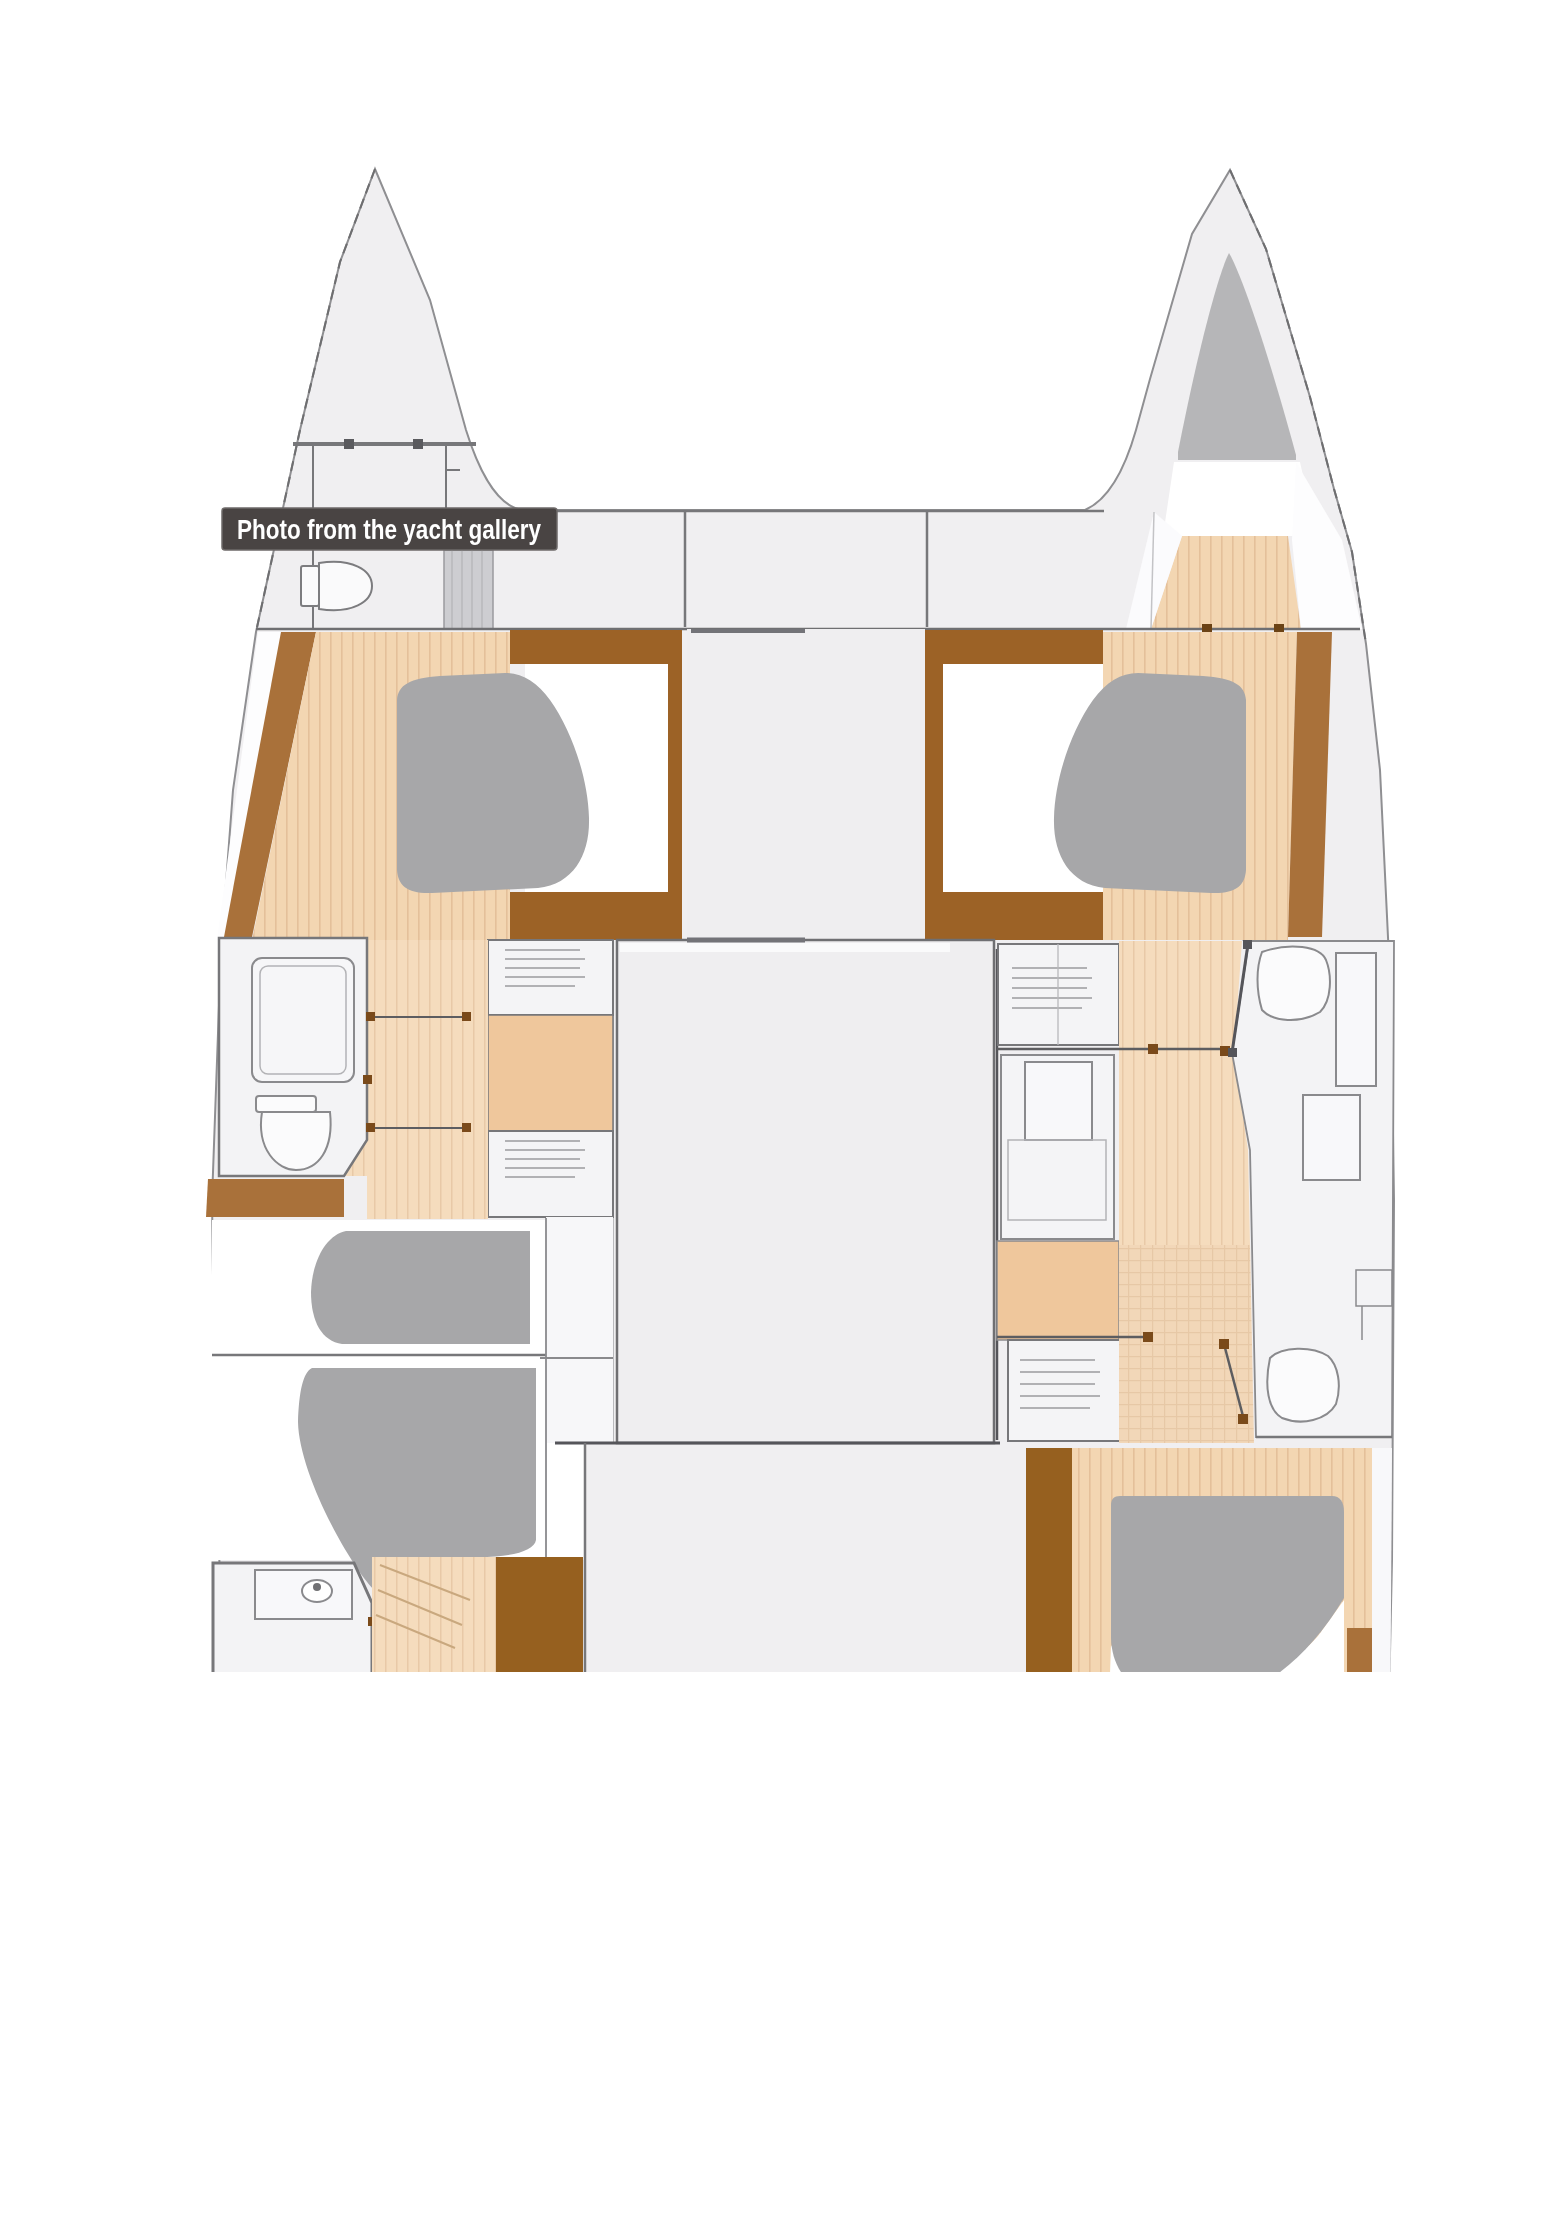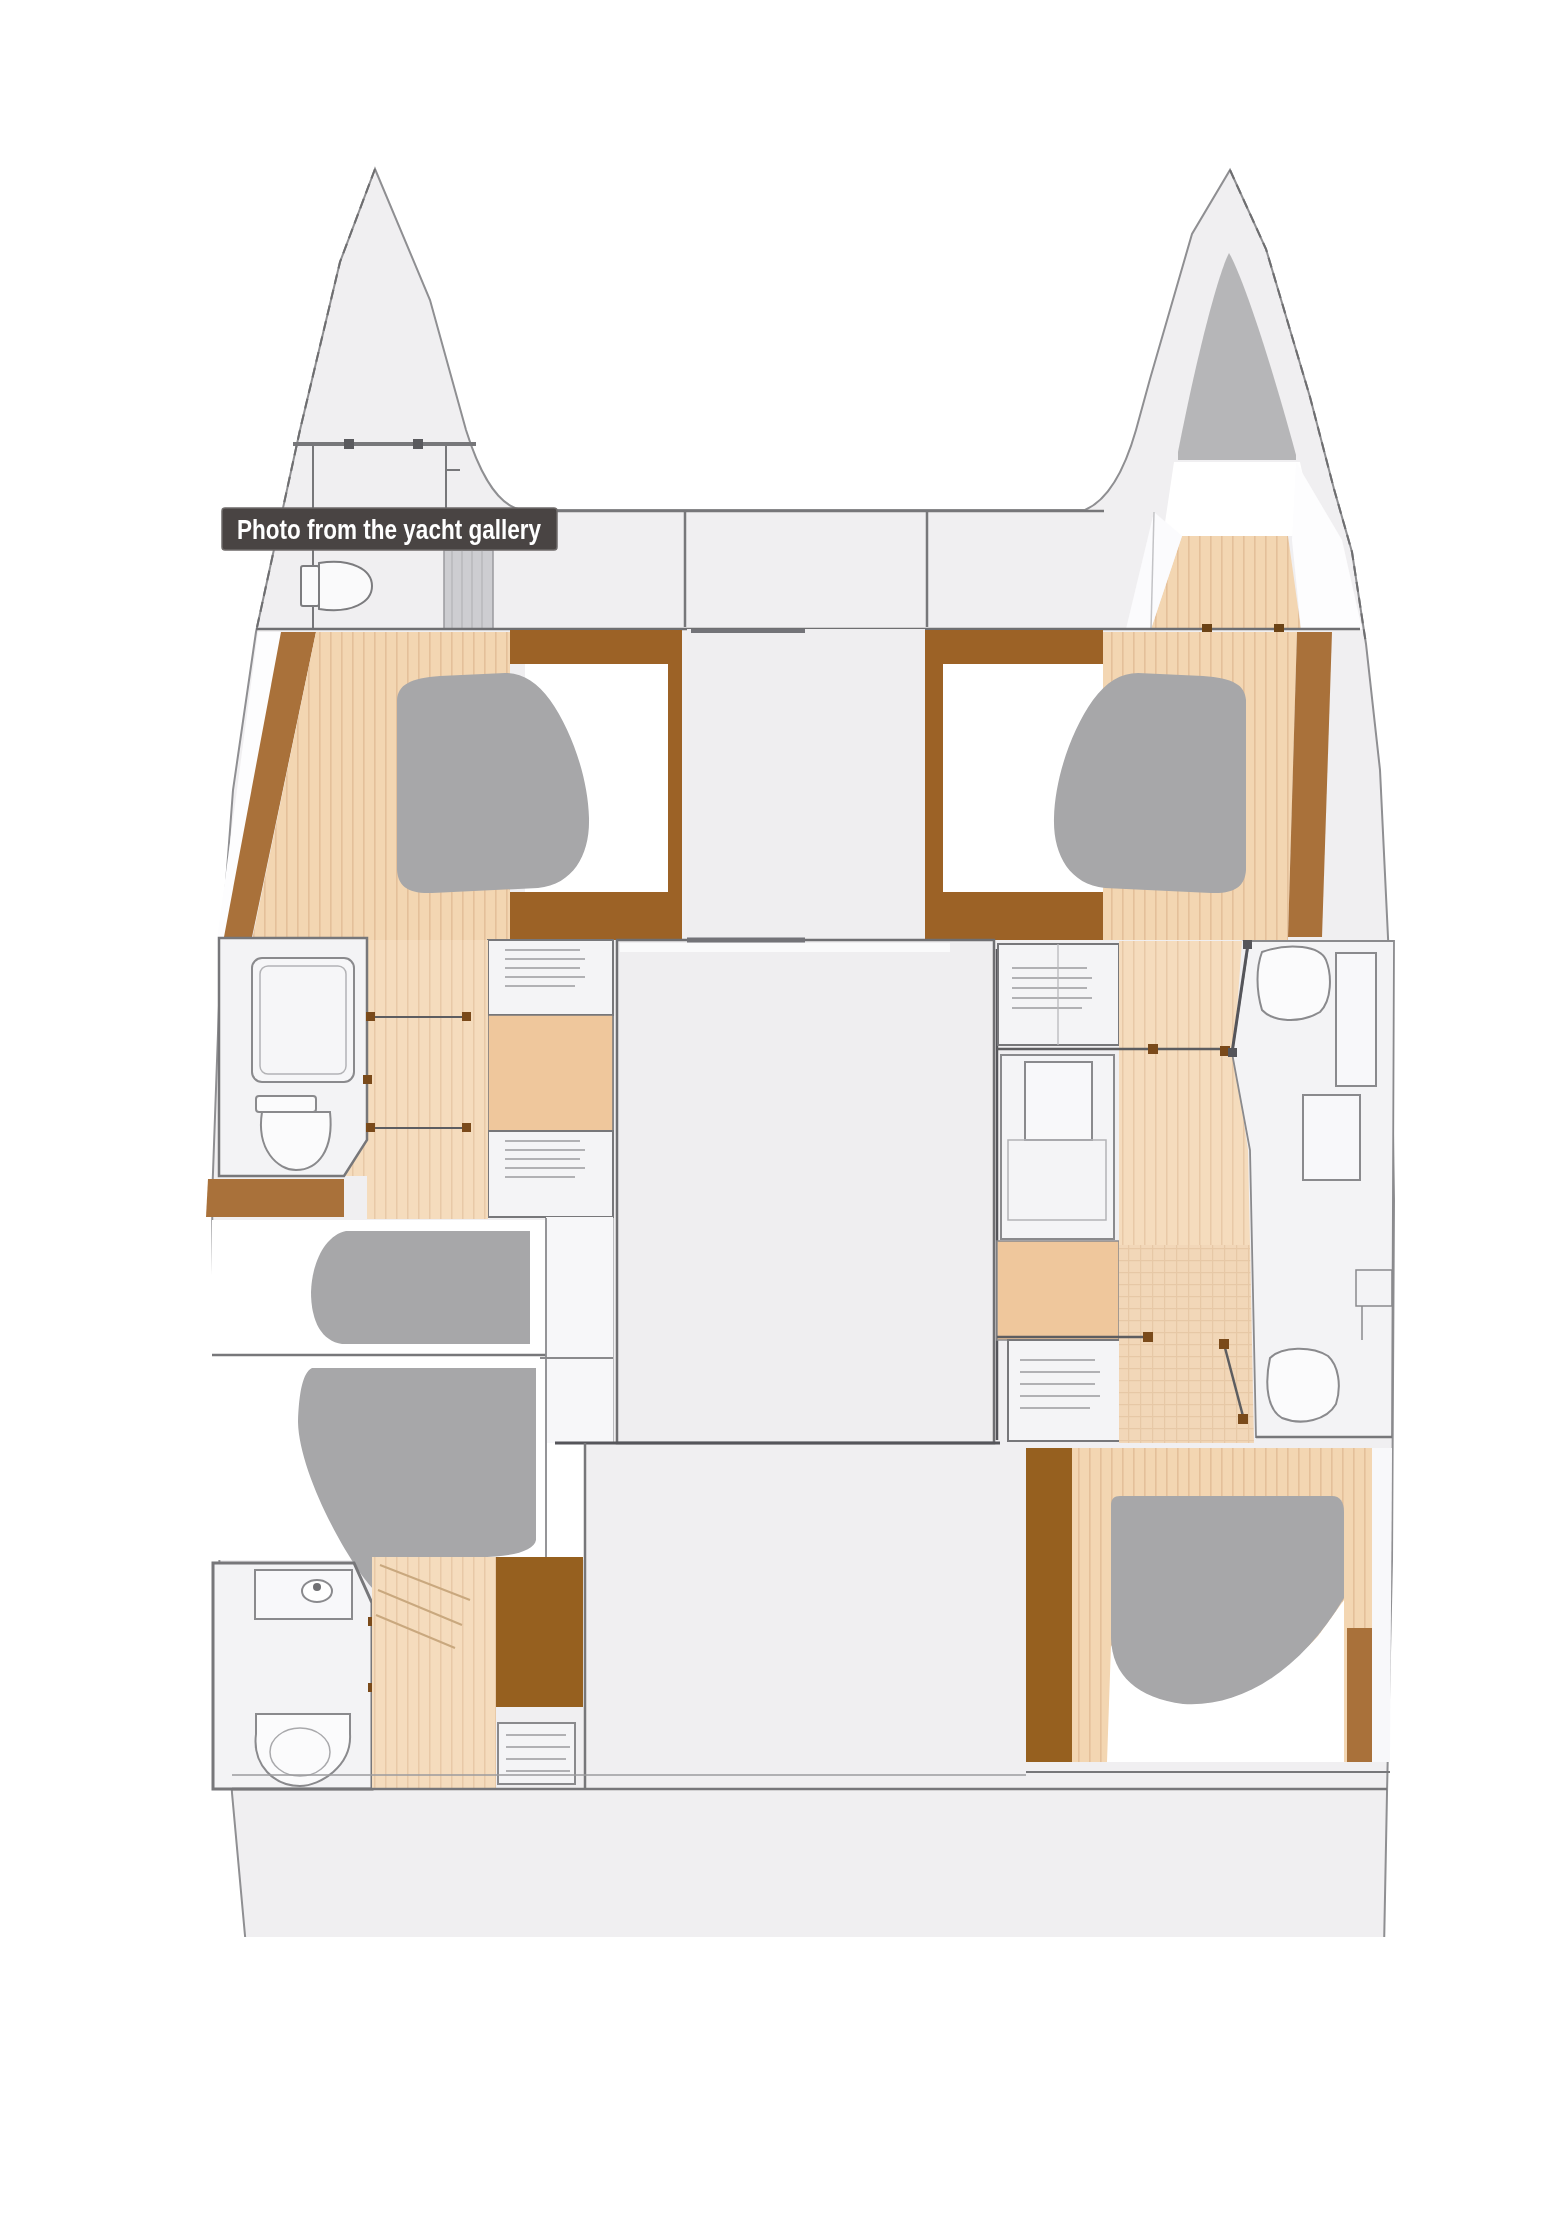--- a/index.html
+++ b/index.html
@@ -1,16 +1,16 @@
 <!DOCTYPE html>
 <html><head>
 <meta charset="utf-8">
 <style>
   html,body{margin:0;padding:0;background:#ffffff;}
-  .wrap{width:1560px;height:1937px;position:relative;background:#0ea5e9;font-family:"Liberation Sans", sans-serif;}
+  .wrap{width:1560px;height:1672px;position:relative;background:#0ea5e9;font-family:"Liberation Sans", sans-serif;}
 </style>
 </head>
 <body>
 <div class="wrap">
 <svg width="1560" height="2237" viewBox="0 0 1560 2237">
 <defs>
   <pattern id="wv" width="11" height="20" patternUnits="userSpaceOnUse">
     <rect width="11" height="20" fill="#f3d6b2"></rect>
     <rect x="0" width="1.6" height="20" fill="#e4c09a"></rect>
   </pattern>

